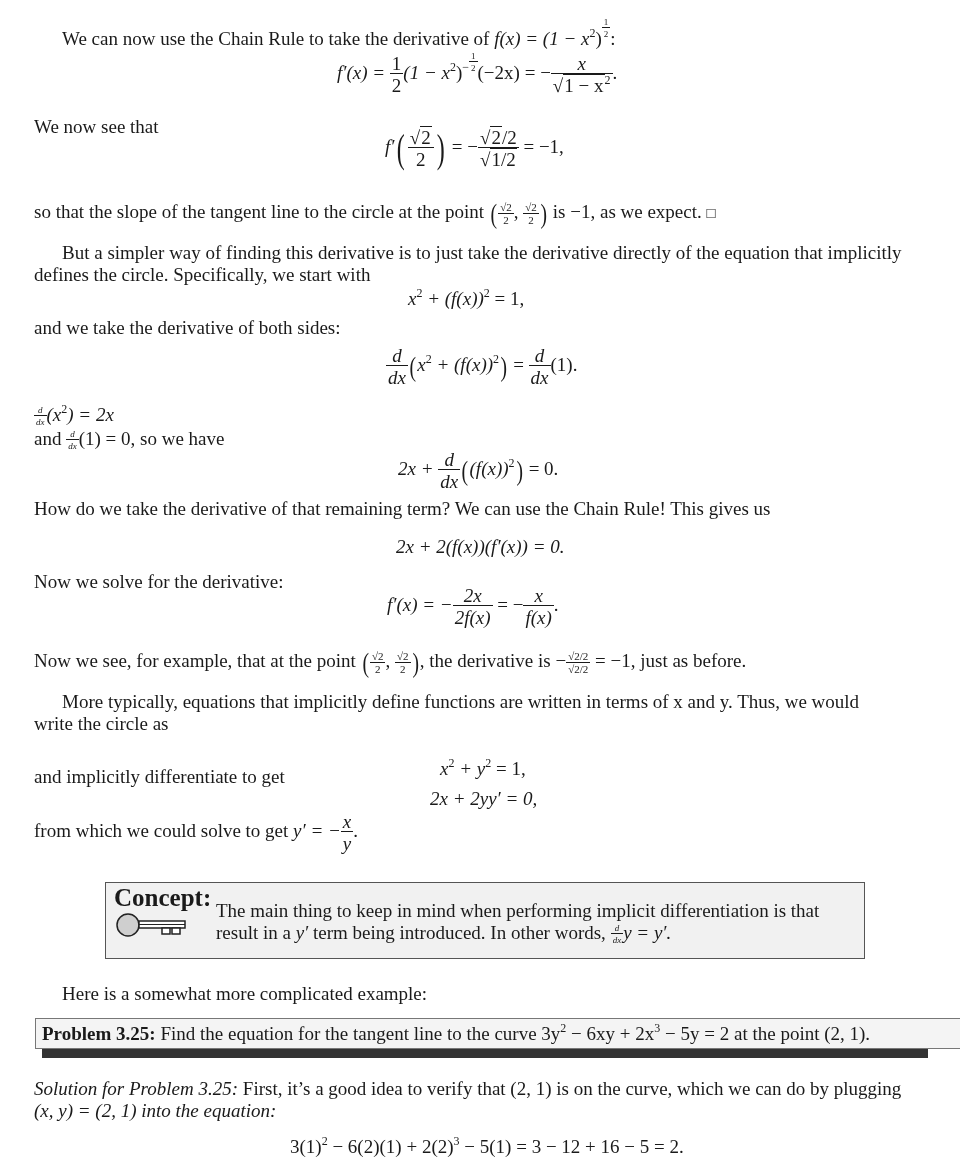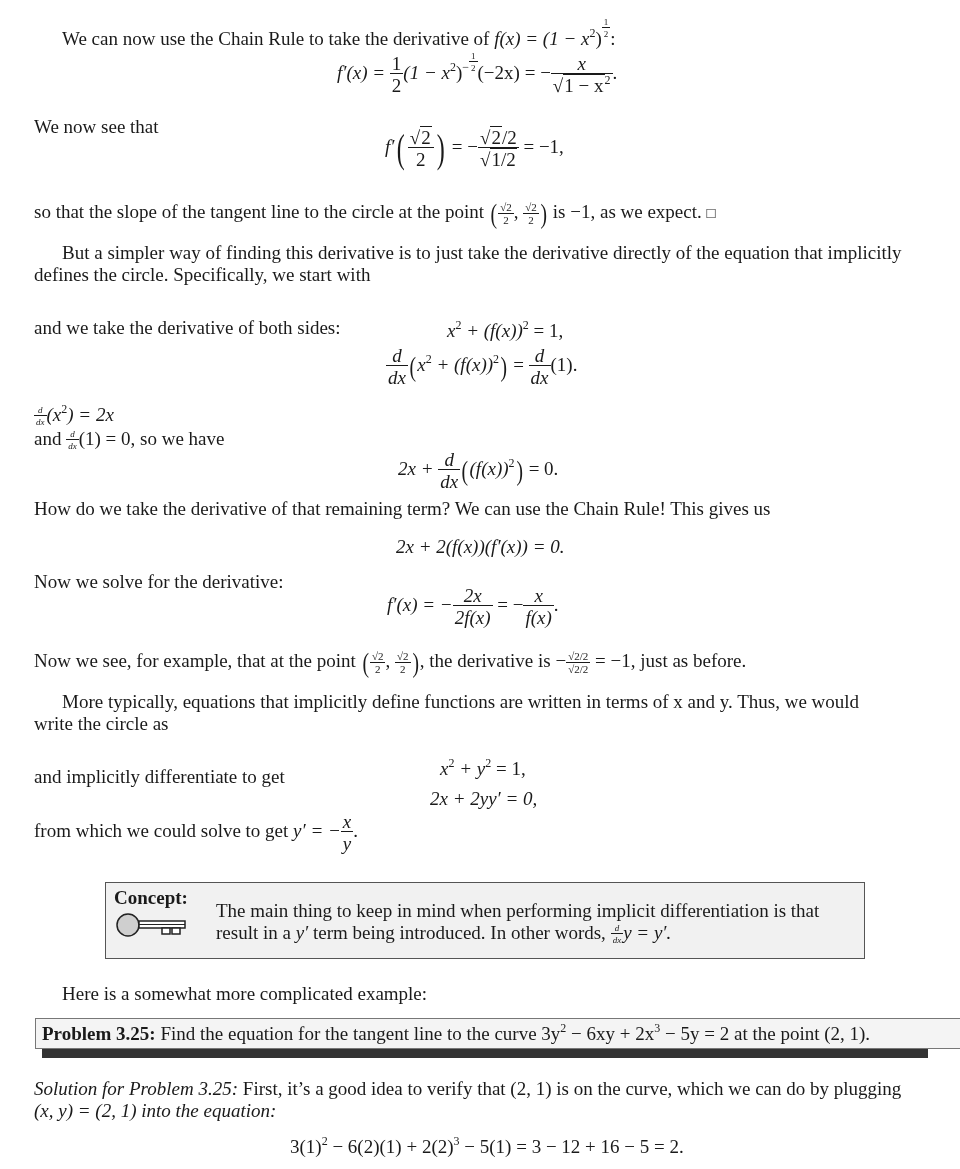--- a/index.html
+++ b/index.html
@@ -21,21 +21,21 @@
   .frac.tiny > .num, .frac.tiny > .den { font-size: 9px; }
   .paren-big { font-size: 40px; vertical-align: middle; line-height: 0; font-weight: 100; transform: scaleX(0.6); display: inline-block; }
   .paren-mid { font-size: 28px; vertical-align: middle; line-height: 0; transform: scaleX(0.7); display: inline-block; }
   .sqrt { display: inline-block; }
   .sqrt .rad { border-top: 1px solid #1a1a1a; padding: 0 1px; margin-top: 44px; }
 
   .concept-box {
     position: absolute; left: 105px; top: 882px; width: 758px; height: 75px;
     background: #f1f1f1; border: 1px solid #555;
   }
-  .concept-label { position: absolute; left: 8px; top: 4px; font-weight: bold; font-size: 19px; }
+  .concept-label { position: absolute; left: 8px; top: 4px; font-weight: bold; font-size: 25px; }
   .concept-text { position: absolute; left: 110px; top: 17px; width: 640px; font-size: 19px; line-height: 22px; white-space: nowrap; }
   .key-icon { position: absolute; left: 10px; top: 29px; }
 
   .problem-shadow {
     position: absolute; left: 42px; top: 1027px; width: 886px; height: 31px; background: #333;
   }
   .problem-box {
     position: absolute; left: 35px; top: 1018px; width: 960px; height: 31px;
     background: #f4f4f4; border: 1px solid #777; box-sizing: border-box;
   }
@@ -58,21 +58,21 @@
   <span class="i">f′</span><span class="paren-big">(</span><span class="frac big"><span class="num">√<span class="sqrt"><span class="rad">2</span></span></span><span class="den">2</span></span><span class="paren-big">)</span><span> = −</span><span class="frac big"><span class="num">√<span class="sqrt"><span class="rad">2</span></span><span>/2</span></span><span class="den">√<span class="sqrt"><span class="rad">1/2</span></span></span></span><span> = −1,</span>
 </div>
 
 <div class="abs" style="left:34px; top:201px;">
   <span>so that the slope of the tangent line to the circle at the point </span><span class="paren-mid">(</span><span class="frac sm"><span class="num">√<span>2</span></span><span class="den">2</span></span><span>,</span> <span class="frac sm"><span class="num">√<span>2</span></span><span class="den">2</span></span><span class="paren-mid">)</span><span> is −1, as we expect. </span><span style="font-size:15px;">□</span>
 </div>
 
 <div class="abs" style="left:62px; top:242px;">But a simpler way of finding this derivative is to just take the derivative directly of the equation that implicitly</div>
 <div class="abs" style="left:34px; top:264px;">defines the circle. Specifically, we start with</div>
 
-<div class="abs" style="left:447px; top:288px;margin-top:32px;">
+<div class="abs" style="left:408px; top:288px;">
   <span class="i">x</span><sup>2</sup><span class="i"> + (f(x))</span><sup>2</sup><span> = 1,</span>
 </div>
 
 <div class="abs" style="left:34px; top:317px;">and we take the derivative of both sides:</div>
 
 <div class="abs" style="left:386px; top:346px;">
   <span class="frac big i"><span class="num">d</span><span class="den">dx</span></span><span class="paren-mid">(</span><span class="i">x</span><sup>2</sup><span class="i"> + (f(x))</span><sup>2</sup><span class="paren-mid">)</span><span> = </span><span class="frac big i"><span class="num">d</span><span class="den">dx</span></span><span>(1).</span>
 </div>
 
 <div class="abs" style="left:34px; top:404px;">

